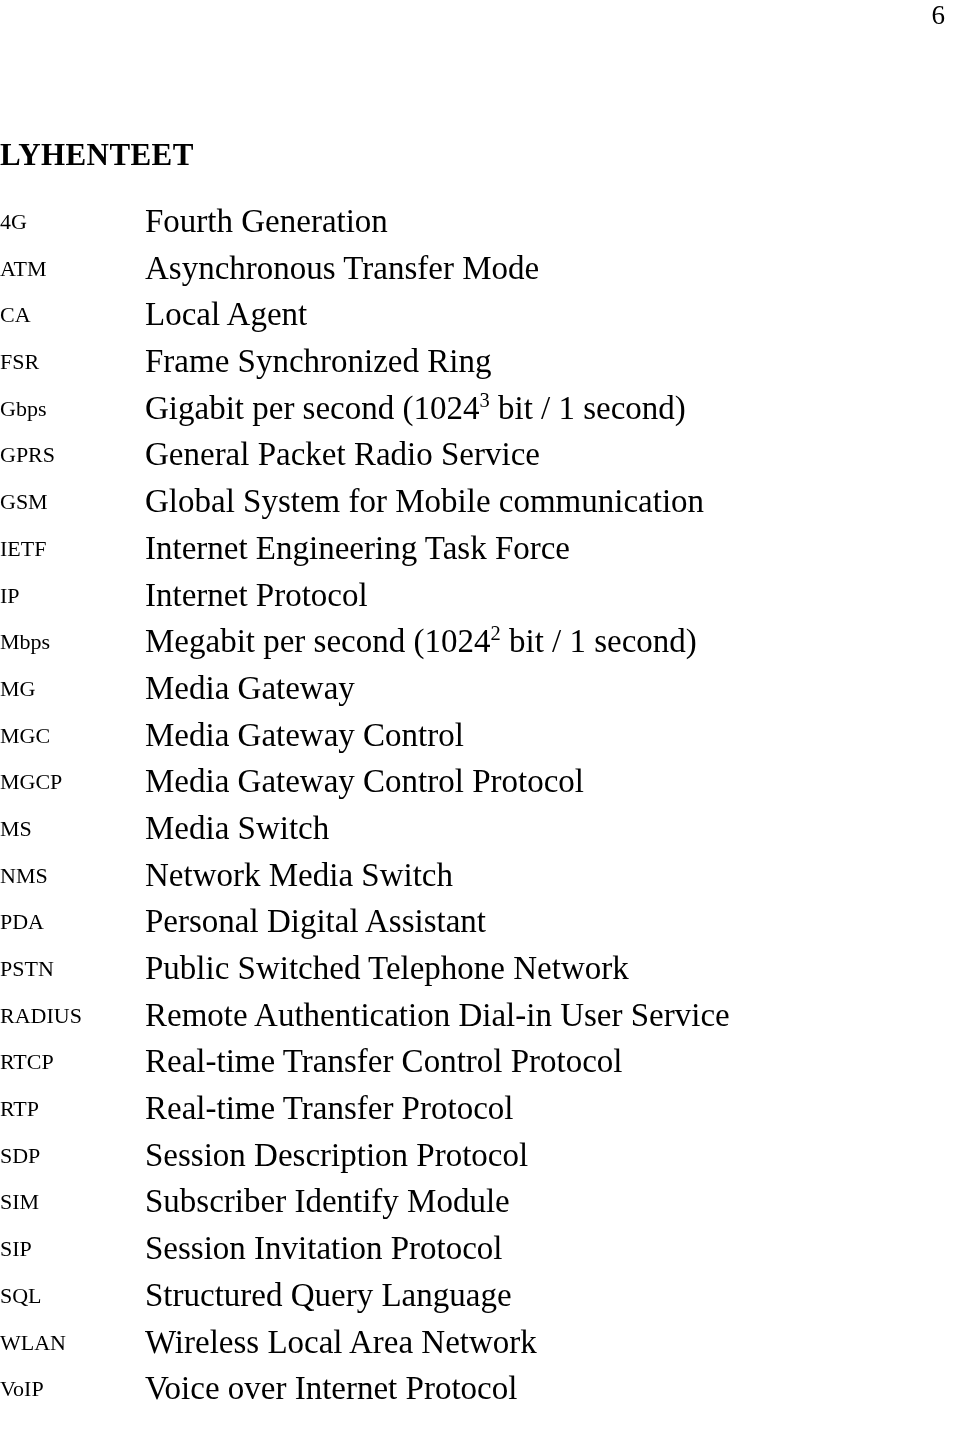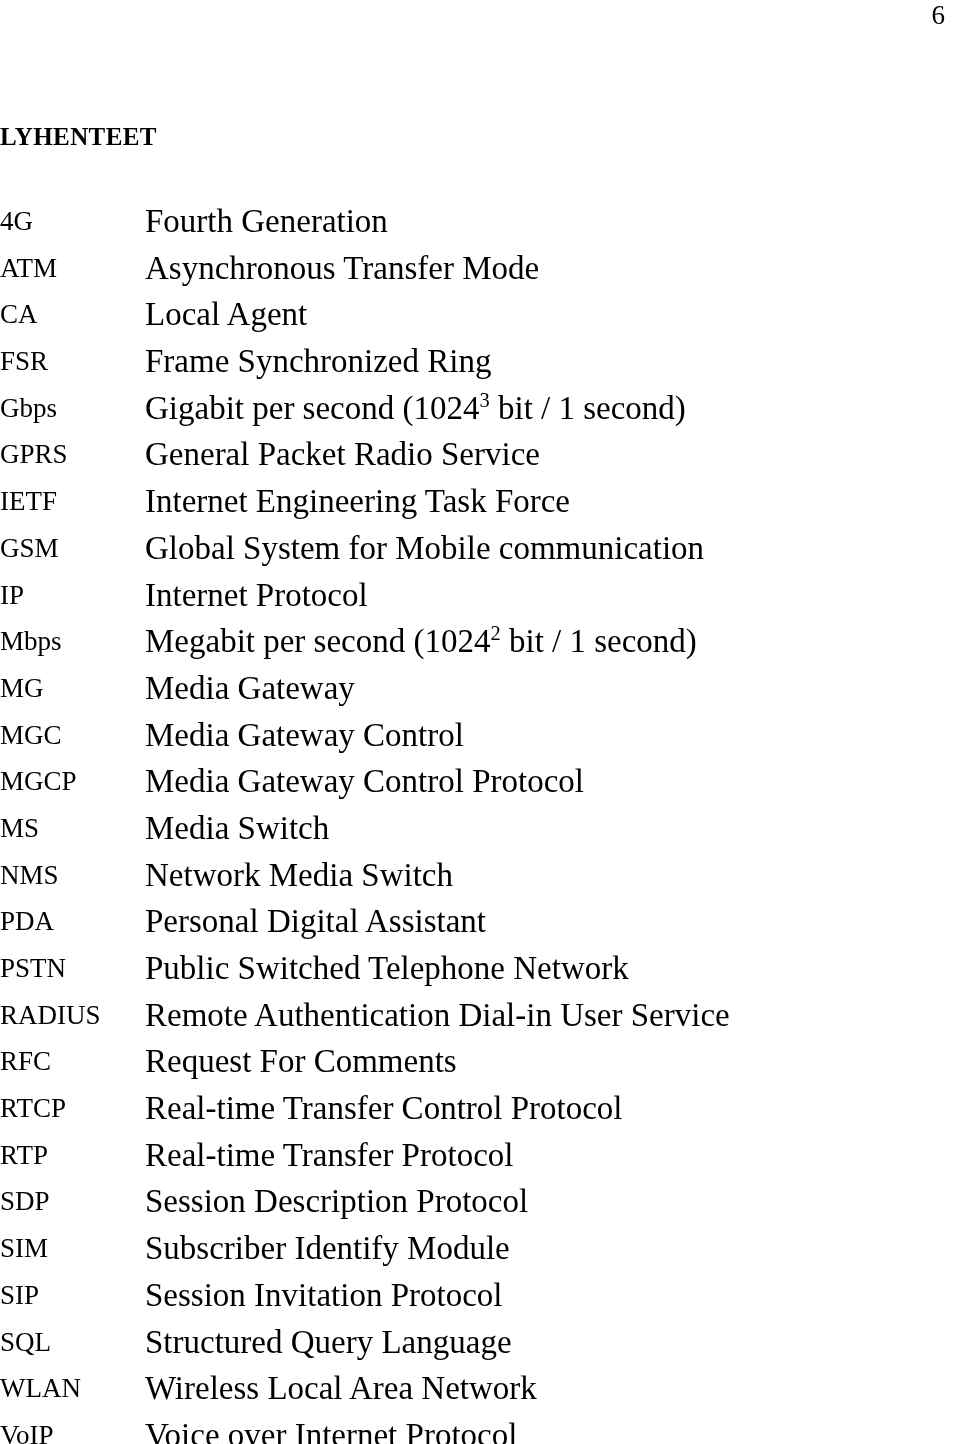--- a/index.html
+++ b/index.html
@@ -33,23 +33,23 @@
     text-align: right;
     font-size: 27px;
     line-height: 30px;
     font-family: "Liberation Serif", "DejaVu Serif", serif;
     color: #000000;
   }
 
   
   .section-heading {
     position: absolute;
-    top: 102px;
-    left: 0px;
-    font-size: 25px;
+    top: 116px;
+    left: 0px;
+    font-size: 31px;
     line-height: 36px;
     font-weight: bold;
     letter-spacing: 0.4px;
     font-family: "Liberation Serif", "DejaVu Serif", serif;
     color: #000000;
     white-space: nowrap;
   }
 
   
   .abbrev-list {
@@ -64,21 +64,21 @@
     height: 46.7px;
     font-size: 27px;
     line-height: 33px;
     white-space: nowrap;
   }
 
   .abbrev-term {
     position: absolute;
     left: 0px;
     top: 0px;
-    font-size: 27px;
+    font-size: 22px;
     font-family: "Liberation Serif", "DejaVu Serif", serif;
   }
 
   .abbrev-def {
     position: absolute;
     left: 145px;
     top: 0px;
     font-size: 33px;
     font-family: "Liberation Serif", "DejaVu Serif", serif;
   }
@@ -117,28 +117,28 @@
       </div>
       <div class="abbrev-row">
         <span class="abbrev-term">Gbps</span>
         <span class="abbrev-def"><span>Gigabit per second (1024</span><sup>3</sup><span> bit / 1 second)</span></span>
       </div>
       <div class="abbrev-row">
         <span class="abbrev-term">GPRS</span>
         <span class="abbrev-def">General Packet Radio Service</span>
       </div>
       <div class="abbrev-row">
+        <span class="abbrev-term">GSM</span>
+        <span class="abbrev-def">Global System for Mobile communication</span>
+      </div>
+      <div class="abbrev-row">
         <span class="abbrev-term">IETF</span>
         <span class="abbrev-def">Internet Engineering Task Force</span>
       </div>
       <div class="abbrev-row">
-        <span class="abbrev-term">GSM</span>
-        <span class="abbrev-def">Global System for Mobile communication</span>
-      </div>
-      <div class="abbrev-row">
         <span class="abbrev-term">IP</span>
         <span class="abbrev-def">Internet Protocol</span>
       </div>
       <div class="abbrev-row">
         <span class="abbrev-term">Mbps</span>
         <span class="abbrev-def"><span>Megabit per second (1024</span><sup>2</sup><span> bit / 1 second)</span></span>
       </div>
       <div class="abbrev-row">
         <span class="abbrev-term">MG</span>
         <span class="abbrev-def">Media Gateway</span>
@@ -165,24 +165,20 @@
       </div>
       <div class="abbrev-row">
         <span class="abbrev-term">PSTN</span>
         <span class="abbrev-def">Public Switched Telephone Network</span>
       </div>
       <div class="abbrev-row">
         <span class="abbrev-term">RADIUS</span>
         <span class="abbrev-def">Remote Authentication Dial-in User Service</span>
       </div>
       <div class="abbrev-row">
-        <span class="abbrev-term">RFC</span>
-        <span class="abbrev-def">Request For Comments</span>
-      </div>
-      <div class="abbrev-row">
         <span class="abbrev-term">RTCP</span>
         <span class="abbrev-def">Real-time Transfer Control Protocol</span>
       </div>
       <div class="abbrev-row">
         <span class="abbrev-term">RTP</span>
         <span class="abbrev-def">Real-time Transfer Protocol</span>
       </div>
       <div class="abbrev-row">
         <span class="abbrev-term">SDP</span>
         <span class="abbrev-def">Session Description Protocol</span>

